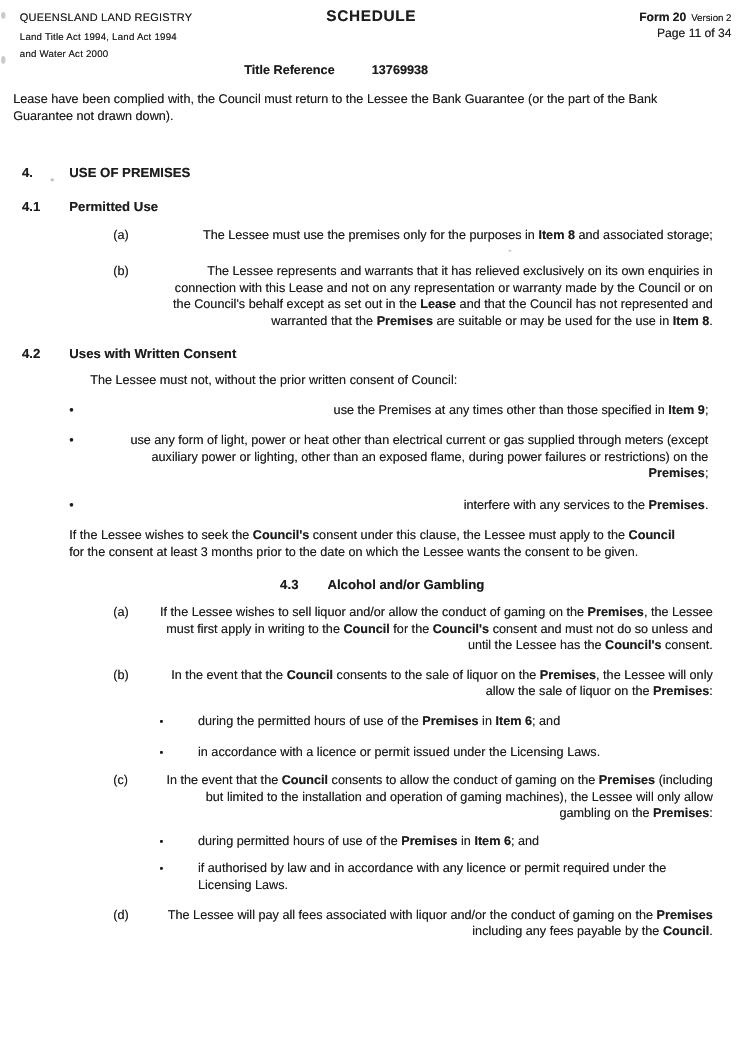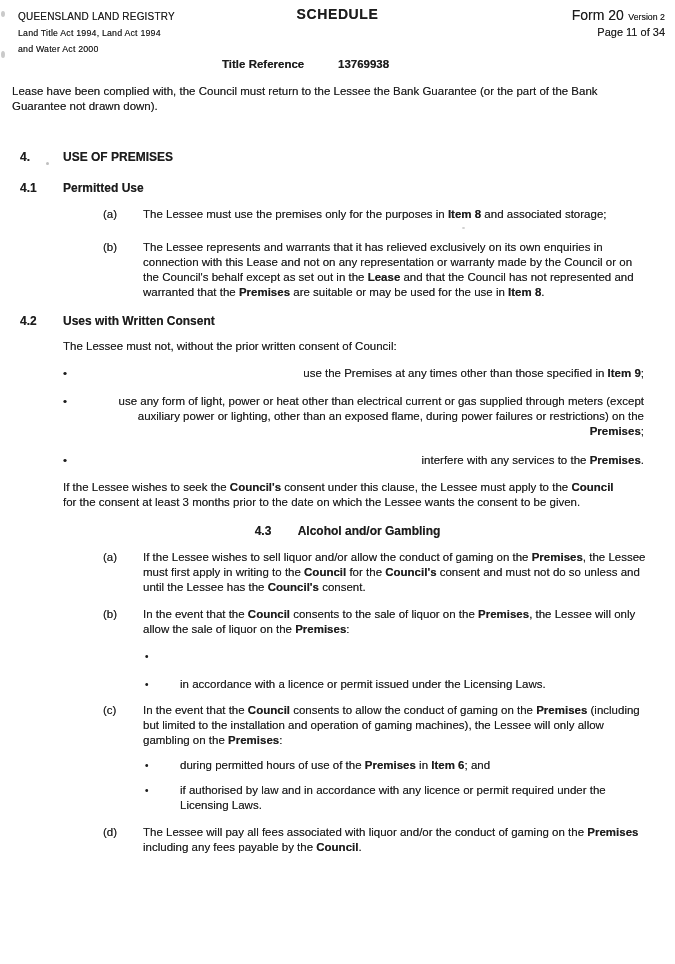--- a/index.html
+++ b/index.html
@@ -14,35 +14,35 @@
   }
   .page { position:absolute; inset:0;padding-left:24px; }
   .txt { text-shadow:0 0 .4px rgba(0,0,0,.55); }
 
   
   .hdr-left { position:absolute; top:9px; left:18px; line-height:16px; }
   .hdr-left .l1 { font-size:10px; letter-spacing:.2px; }
   .hdr-left .l2, .hdr-left .l3 { font-size:8.8px; letter-spacing:.2px; }
   .doc-title { position:absolute; top:6px; left:0; width:100%; text-align:center; font-size:14px; font-weight:bold; letter-spacing:.6px; }
   .hdr-right { position:absolute; top:7px; right:10px; text-align:right; line-height:15px; }
-  .hdr-right .form-name { font-size:14px; font-weight:normal; }
+  .hdr-right .form-name { font-size:11px; font-weight:bold; }
   .hdr-right .form-version { font-size:8.8px; }
   .hdr-right .page-info { font-size:11px; }
   .title-ref { position:absolute; top:58px; left:0; width:100%; font-size:11.5px; font-weight:bold; }
   .title-ref .lab { position:absolute; left:222px; }
   .title-ref .val { position:absolute; left:338px; }
 
   
   .doc-body { position:absolute; top:84px; left:0; width:675px; font-size:11.5px; line-height:15px; }
   .p-intro { margin:0 45px 0 104px; }
   .sec-h { display:flex; margin-left:20px; font-size:12px; font-weight:bold; }
   .sec-h .num { width:43px; flex:none; }
   .clause { display:flex; margin-left:103px; }
   .clause .lbl { width:40px; flex:none; }
-  .clause .bodytxt { width:505px; }
+  .clause .bodytxt { width:505px;text-align:right; }
   .bullet-row { display:flex; margin-left:63px; }
   .bullet-row .marker { width:41px; flex:none; }
   .bullet-row .bodytxt { width:540px;text-align:right; }
   .sub-row { display:flex; margin-left:145px; }
   .sub-row .marker { width:35px; flex:none; font-size:10px; }
   .sub-row .bodytxt { width:475px; }
   .para-flush { margin-left:63px; width:560px; }
   .bseg { font-weight:bold; }
 
   
@@ -96,21 +96,21 @@
     <div class="clause" style="margin-top:18px;">
       <span class="lbl">(b)</span>
       <span class="bodytxt"><span>The Lessee represents and warrants that it has relieved exclusively on its own enquiries in connection with this Lease and not on any representation or warranty made by the Council or on the Council's behalf except as set out in the </span><span class="bseg">Lease</span><span> and that the Council has not represented and warranted that the </span><span class="bseg">Premises</span><span> are suitable or may be used for the use in </span><span class="bseg">Item 8</span><span>.</span></span>
     </div>
 
     <div class="sec-h" style="margin-top:14px;align-items:center;">
       <span class="num">4.2</span>
       <span>Uses with Written Consent</span>
     </div>
 
-    <p class="para-flush" style="margin:10px 0 0 63px;"><span>The Lessee must not, without the prior written consent of Council:</span></p>
+    <p class="para-flush" style="margin:10px 0 0 82px;"><span>The Lessee must not, without the prior written consent of Council:</span></p>
 
     <div class="bullet-row" style="margin-top:12px;">
       <span class="marker">•</span>
       <span class="bodytxt"><span>use the Premises at any times other than those specified in </span><span class="bseg">Item 9</span><span>;</span></span>
     </div>
 
     <div class="bullet-row" style="margin-top:13px;">
       <span class="marker">•</span>
       <span class="bodytxt"><span>use any form of light, power or heat other than electrical current or gas supplied through meters (except auxiliary power or lighting, other than an exposed flame, during power failures or restrictions) on the </span><span class="bseg">Premises</span><span>;</span></span>
     </div>
@@ -132,20 +132,21 @@
       <span class="bodytxt"><span>If the Lessee wishes to sell liquor and/or allow the conduct of gaming on the </span><span class="bseg">Premises</span><span>, the Lessee must first apply in writing to the </span><span class="bseg">Council</span><span> for the </span><span class="bseg">Council's</span><span> consent and must not do so unless and until the Lessee has the </span><span class="bseg">Council's</span><span> consent.</span></span>
     </div>
 
     <div class="clause" style="margin-top:12px;">
       <span class="lbl">(b)</span>
       <span class="bodytxt"><span>In the event that the </span><span class="bseg">Council</span><span> consents to the sale of liquor on the </span><span class="bseg">Premises</span><span>, the Lessee will only allow the sale of liquor on the </span><span class="bseg">Premises</span><span>:</span></span>
     </div>
 
     <div class="sub-row" style="margin-top:12px;">
       <span class="marker">•</span>
+      <span class="bodytxt"><span>during the permitted hours of use of the </span><span class="bseg">Premises</span><span> in </span><span class="bseg">Item 6</span><span>; and</span></span>
     </div>
 
     <div class="sub-row" style="margin-top:13px;">
       <span class="marker">•</span>
       <span class="bodytxt"><span>in accordance with a licence or permit issued under the Licensing Laws.</span></span>
     </div>
 
     <div class="clause" style="margin-top:11px;">
       <span class="lbl">(c)</span>
       <span class="bodytxt"><span>In the event that the </span><span class="bseg">Council</span><span> consents to allow the conduct of gaming on the </span><span class="bseg">Premises</span><span> (including but limited to the installation and operation of gaming machines), the Lessee will only allow gambling on the </span><span class="bseg">Premises</span><span>:</span></span>

